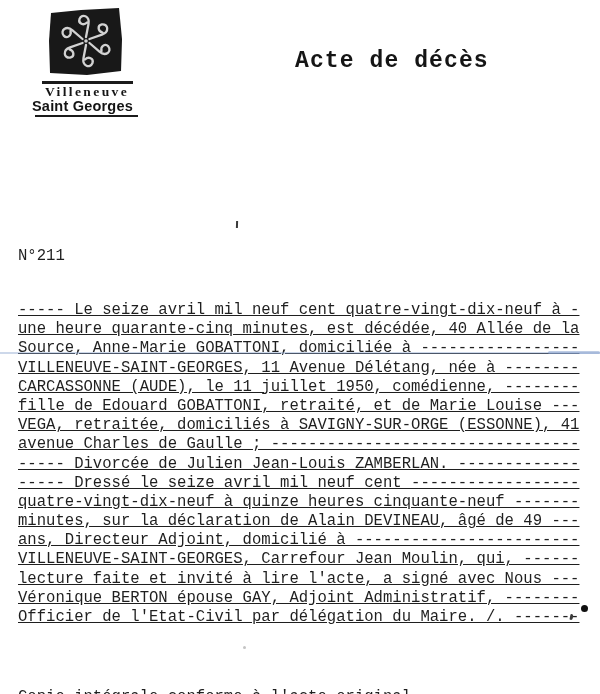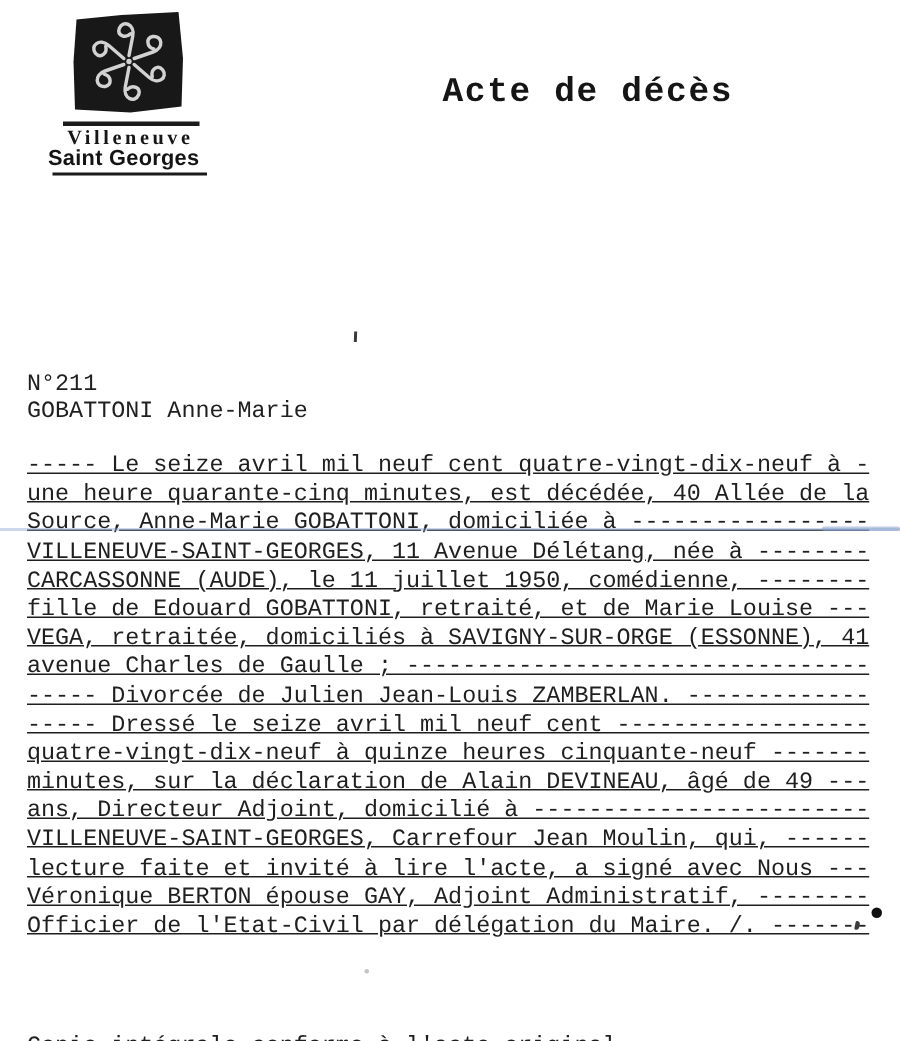--- a/index.html
+++ b/index.html
@@ -69,21 +69,20 @@
     </svg>
   </div>
   <div class="logo-rule-top"></div>
   <div class="logo-city1">Villeneuve</div>
   <div class="logo-city2">Saint Georges</div>
   <div class="logo-rule-bottom"></div>
 
   <h1 class="doc-title">Acte de décès</h1>
 
   <div class="act-number mono">N°211</div>
-  <div class="person-name mono">GOBATTONI Anne-Marie</div>
 
   <div class="body-text mono"><div class="text-line">----- Le seize avril mil neuf cent quatre-vingt-dix-neuf à -</div><div class="text-line">une heure quarante-cinq minutes, est décédée, 40 Allée de la</div><div class="text-line">Source, Anne-Marie GOBATTONI, domiciliée à -----------------</div><div class="text-line">VILLENEUVE-SAINT-GEORGES, 11 Avenue Délétang, née à --------</div><div class="text-line">CARCASSONNE (AUDE), le 11 juillet 1950, comédienne, --------</div><div class="text-line">fille de Edouard GOBATTONI, retraité, et de Marie Louise ---</div><div class="text-line">VEGA, retraitée, domiciliés à SAVIGNY-SUR-ORGE (ESSONNE), 41</div><div class="text-line">avenue Charles de Gaulle ; ---------------------------------</div><div class="text-line">----- Divorcée de Julien Jean-Louis ZAMBERLAN. -------------</div><div class="text-line">----- Dressé le seize avril mil neuf cent ------------------</div><div class="text-line">quatre-vingt-dix-neuf à quinze heures cinquante-neuf -------</div><div class="text-line">minutes, sur la déclaration de Alain DEVINEAU, âgé de 49 ---</div><div class="text-line">ans, Directeur Adjoint, domicilié à ------------------------</div><div class="text-line">VILLENEUVE-SAINT-GEORGES, Carrefour Jean Moulin, qui, ------</div><div class="text-line">lecture faite et invité à lire l'acte, a signé avec Nous ---</div><div class="text-line">Véronique BERTON épouse GAY, Adjoint Administratif, --------</div><div class="text-line">Officier de l'Etat-Civil par délégation du Maire. /. -------</div></div>
 
   <div class="footer-text mono">
     <div class="text-line">Copie intégrale conforme à l'acte original</div>
     
   </div>
 
   <div class="artifact tick-artifact"></div>
   <div class="artifact blue-line-artifact"></div>

